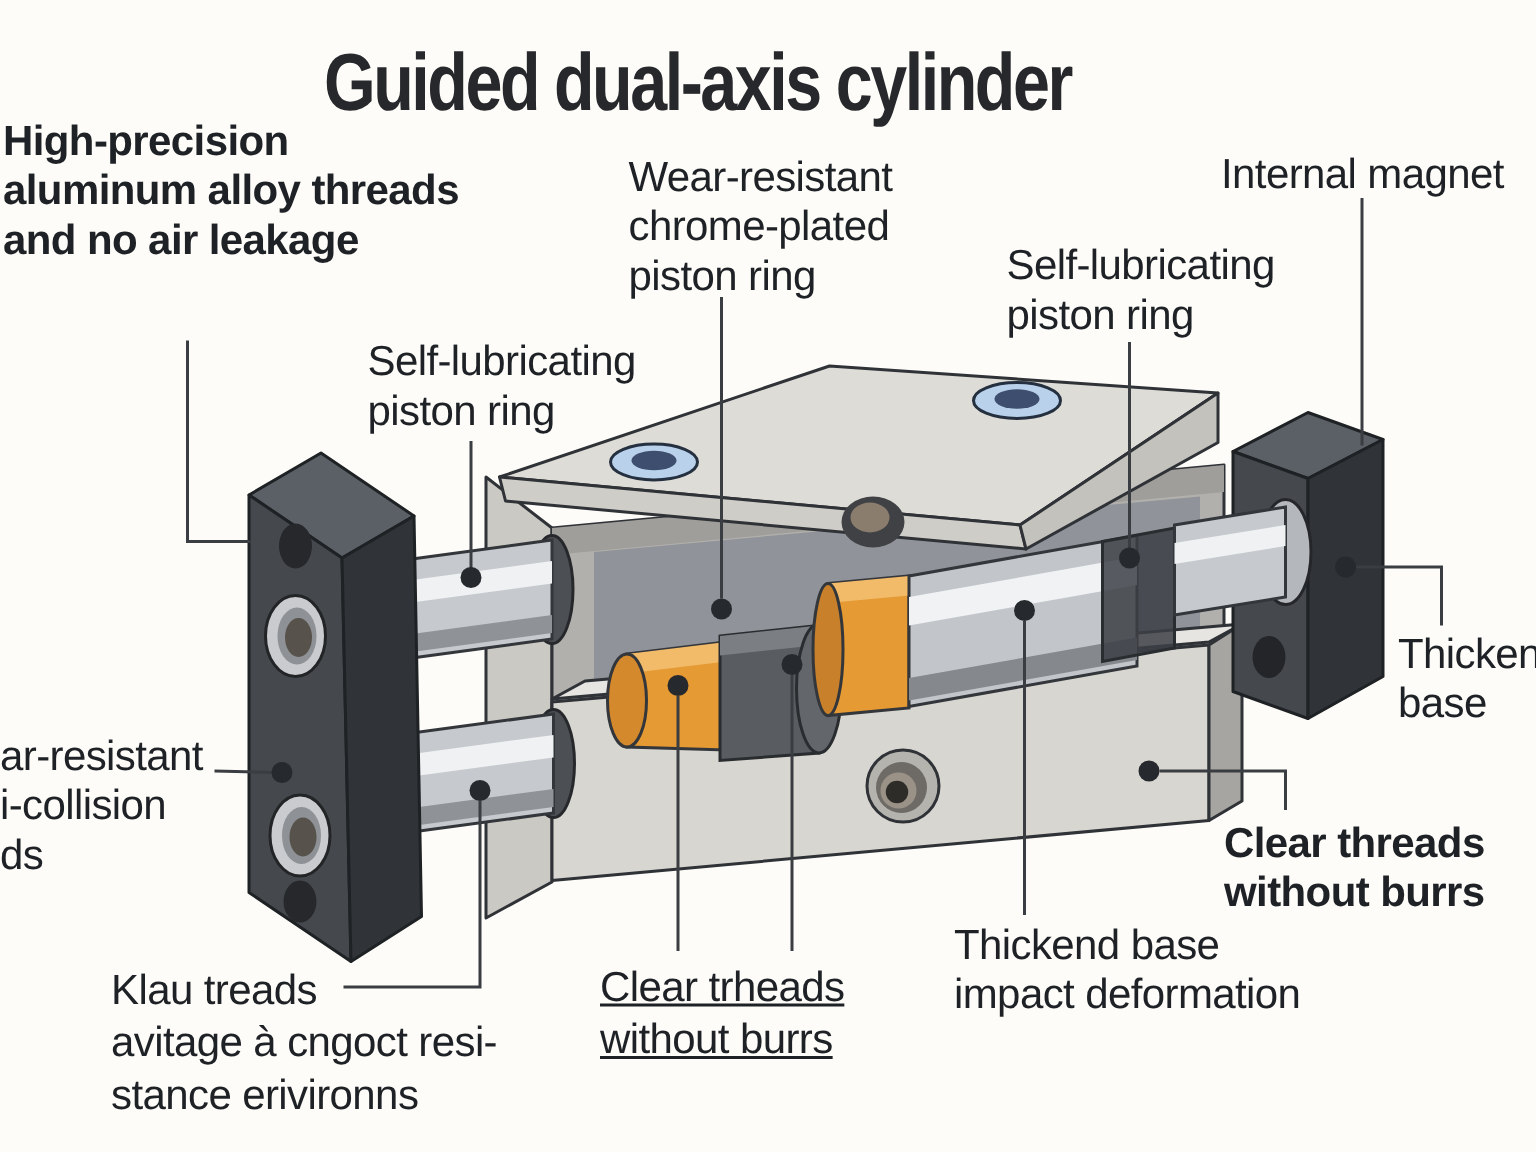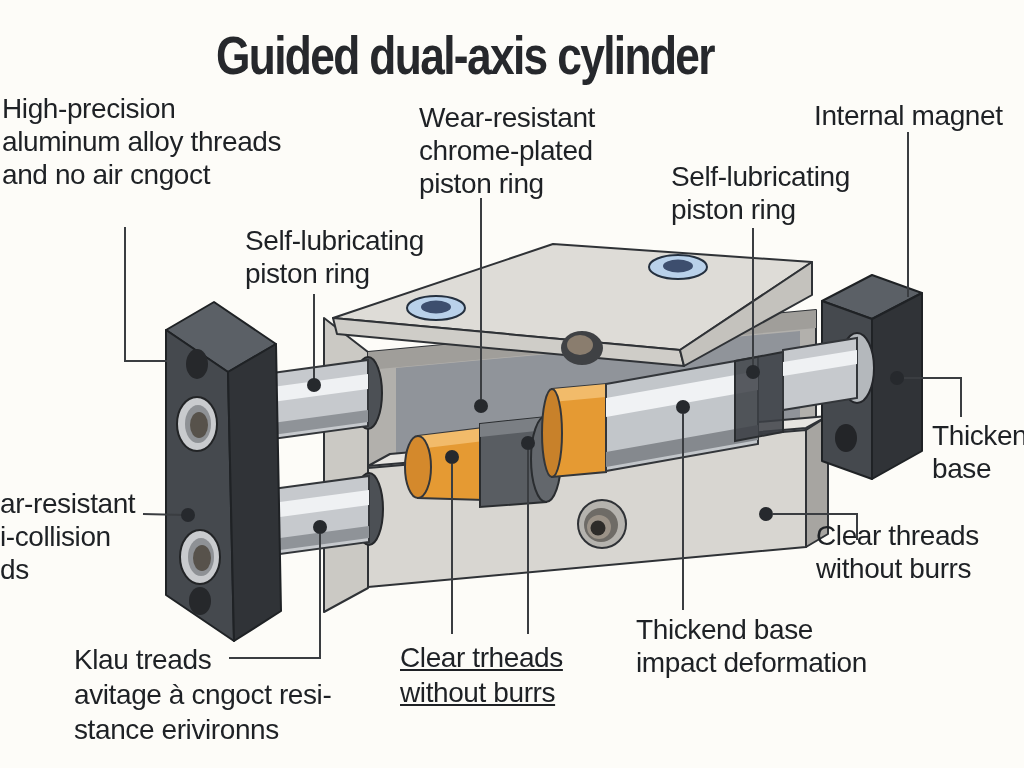--- a/index.html
+++ b/index.html
@@ -152,24 +152,24 @@
       <line class="leader" x1="528" y1="450" x2="528" y2="634"></line>
       <line class="leader" x1="143" y1="514" x2="184" y2="515"></line>
       <circle class="dot" cx="188" cy="515" r="7"></circle>
       <circle class="dot" cx="320" cy="527" r="7"></circle>
       <polyline class="leader" points="320,534 320,658 229,658"></polyline>
     </g>
   </svg>
 
   <div class="title">Guided dual-axis cylinder</div>
 
-  <div class="label" style="left:2px;top:92px;">
+  <div class="label" style="left:2px;top:77px;font-weight:bold;">
     <span>High-precision</span>
     <span>aluminum alloy threads</span>
-    <span>and no air cngoct</span>
+    <span>and no air leakage</span>
   </div>
 
   <div class="label" style="left:419px;top:101px;">
     <span>Wear-resistant</span>
     <span>chrome-plated</span>
     <span>piston ring</span>
   </div>
 
   <div class="label" style="left:814px;top:99px;">
     <span>Internal magnet</span>
@@ -200,21 +200,21 @@
   <div class="label" style="left:400px;top:640px;line-height:35px;text-decoration:underline;">
     <span>Clear trheads</span>
     <span>without burrs</span>
   </div>
 
   <div class="label" style="left:636px;top:613px;">
     <span>Thickend base</span>
     <span>impact deformation</span>
   </div>
 
-  <div class="label" style="left:816px;top:519px;">
+  <div class="label" style="left:816px;top:545px;font-weight:bold;">
     <span>Clear threads</span>
     <span>without burrs</span>
   </div>
 
   <div class="label" style="left:932px;top:419px;">
     <span>Thicken</span>
     <span>base</span>
   </div>
 
 </div>

